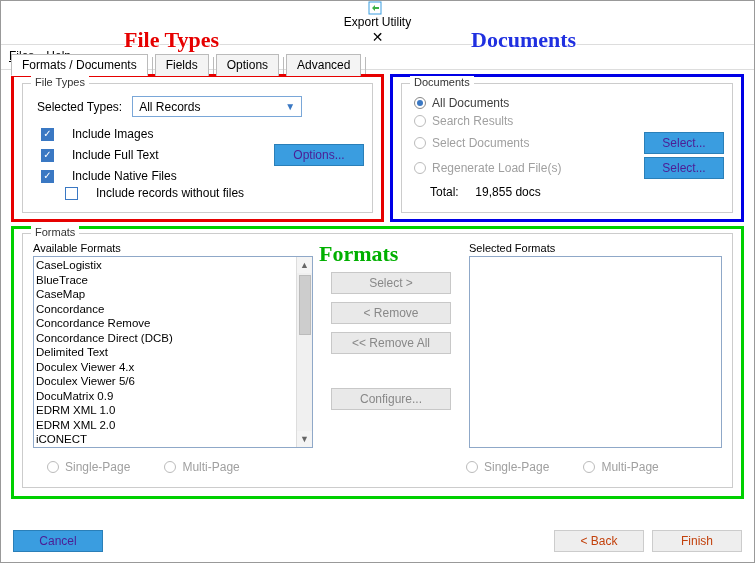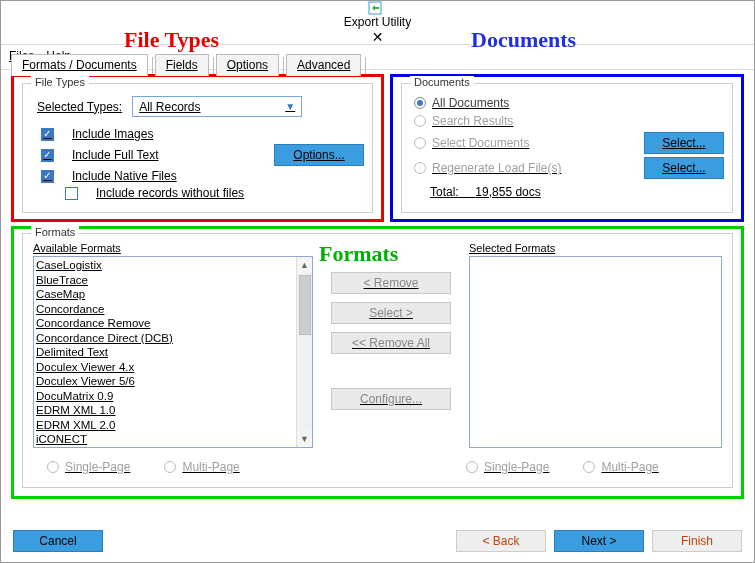--- a/index.html
+++ b/index.html
@@ -6,40 +6,40 @@
   body { margin: 0; background: #fff; }
   .window { width: 755px; height: 563px; border: 1px solid #999; position: relative; background: #fff; }
   .titlebar { height: 44px; display: flex; align-items: center; padding: 0 6px; border-bottom: 1px solid #ddd; flex-direction: column; }
   .titlebar .icon { width: 16px; height: 16px; margin-right: 6px; display:flex; align-items:center; justify-content:center;}
   .titlebar .title { font-size: 12px; flex:1; }
   .titlebar .close { width: 40px; text-align: center; font-size: 14px; cursor: default; }
   .menubar { height: 22px; display: flex; align-items: center; padding: 0 8px; font-size: 12px; gap: 12px; }
   .menubar span { text-decoration: underline; text-decoration-color: rgba(0,0,0,0); }
   .menubar span::first-letter { text-decoration: underline; }
   .hr { height:1px; background:#ddd; margin: 2px 0 0 0;}
-  .content { position: absolute; left:10px; right:10px; top:52px; bottom:10px;text-decoration:underline; }
+  .content { position: absolute; left:10px; right:10px; top:52px; bottom:10px; }
   .tabs { display:flex; font-size:12px; margin-bottom:0; }
   .tab { padding:3px 10px; border:1px solid #bbb; border-bottom:none; margin-right:2px; background:#fff; position:relative; top:1px; cursor:default;}
   .tab.active { background:#fff; border-bottom:1px solid #fff; z-index:2;}
   .tab:not(.active){ background:#f4f4f4;}
   .tabsep { width:1px; background:#bbb; margin:4px 2px 0 2px;}
   .row1 { display:flex; gap:6px; margin-top:-1px;}
   .filetypes-panel { flex:0 0 373px; height:148px; border:3px solid #e60000; padding:6px 8px;}
   .docs-panel { flex:1; height:148px; border:3px solid #0000e6; padding:6px 8px;}
   .grp { border:1px solid #ccc; position:relative; padding:8px 8px 6px 8px; height:100%;}
   .grp-legend { position:absolute; top:-8px; left:8px; background:#fff; font-size:11px; padding:0 4px; color:#333;}
   .ft-row { display:flex; align-items:center; font-size:12px; margin: 4px 0 10px 6px; gap:10px;}
   .dropdown { width:170px; height:21px; border:1px solid #7aa7d8; display:flex; align-items:center; justify-content:space-between; padding:0 6px; font-size:12px; background:#fff;}
   .dropdown .caret { color:#3a78c3; font-size:10px;}
   .chk-row { display:flex; align-items:center; font-size:12px; margin:3px 0 3px 10px; gap:18px;}
   .chk { width:13px; height:13px; border:1px solid #3a78c3; display:flex; align-items:center; justify-content:center; font-size:10px; color:#fff; background:#fff;}
   .chk.checked { background:#3a78c3; }
   .chk.checked::after { content:"✓"; font-size:10px; line-height:1;}
   .btn { height:22px; padding:0 14px; font-size:12px; border:1px solid; display:inline-flex; align-items:center; justify-content:center; min-width:80px; cursor:default;}
-  .btn-blue { background:#3a9de0; color:#000000; border-color:#2a7fb8;}
+  .btn-blue { background:#3a9de0; color:#4c1d95; border-color:#2a7fb8;}
   .btn-gray { background:#eee; color:#c2410c; border-color:#ccc;}
   .btn-ltgray { background:#e9e9e9; color:#888; border-color:#c8c8c8;}
   .radio-row { display:flex; align-items:center; font-size:12px; margin:4px 0 4px 4px; gap:6px; color:#404040;}
   .radio-row.disabled { color:#a0a0a0;}
   .rad { width:12px; height:12px; border:1px solid #888; border-radius:50%; display:flex; align-items:center; justify-content:center; background:#fff;}
   .rad.sel::after { content:""; width:6px; height:6px; background:#3a78c3; border-radius:50%;}
   .radio-row.disabled .rad { border-color:#bbb;}
   .docs-line { display:flex; align-items:center; gap:8px;}
   .total-row { font-size:12px; margin:6px 0 0 20px;}
   .formats-panel { border:3px solid #00d000; margin-top:4px; padding:4px 8px 8px 8px; position:relative; height:273px;}
@@ -199,22 +199,22 @@
                 </div>
               <div class="scroll">
                 <div class="arr">▲</div>
                 <div class="thumb"></div>
                 <div style="flex:1"></div>
                 <div class="arr">▼</div>
               </div>
             </div>
           </div>
           <div class="col mid">
+            <span class="btn btn-ltgray">Select &gt;</span>
             <span class="btn btn-ltgray">&lt; Remove</span>
-            <span class="btn btn-ltgray">Select &gt;</span>
             <span class="btn btn-ltgray">&lt;&lt; Remove All</span>
             <div style="height:18px;"></div>
             <span class="btn btn-ltgray">Configure...</span>
           </div>
           <div class="col right">
             <div class="listlabel">Selected Formats</div>
             <div class="listbox"></div>
           </div>
         </div>
         <div style="display:flex;">
@@ -240,18 +240,17 @@
               </div>
           </div>
         </div>
       </div>
     </div>
 
     <div class="footer">
       <span class="btn btn-blue">Cancel</span>
       <span class="spacer"></span>
       <span class="btn btn-gray">&lt; Back</span>
-      <span class="btn btn-blue">Next &gt;</span>
       <span class="btn btn-gray">Finish</span>
     </div>
 
   </div>
 </div>
 
 </body></html>

